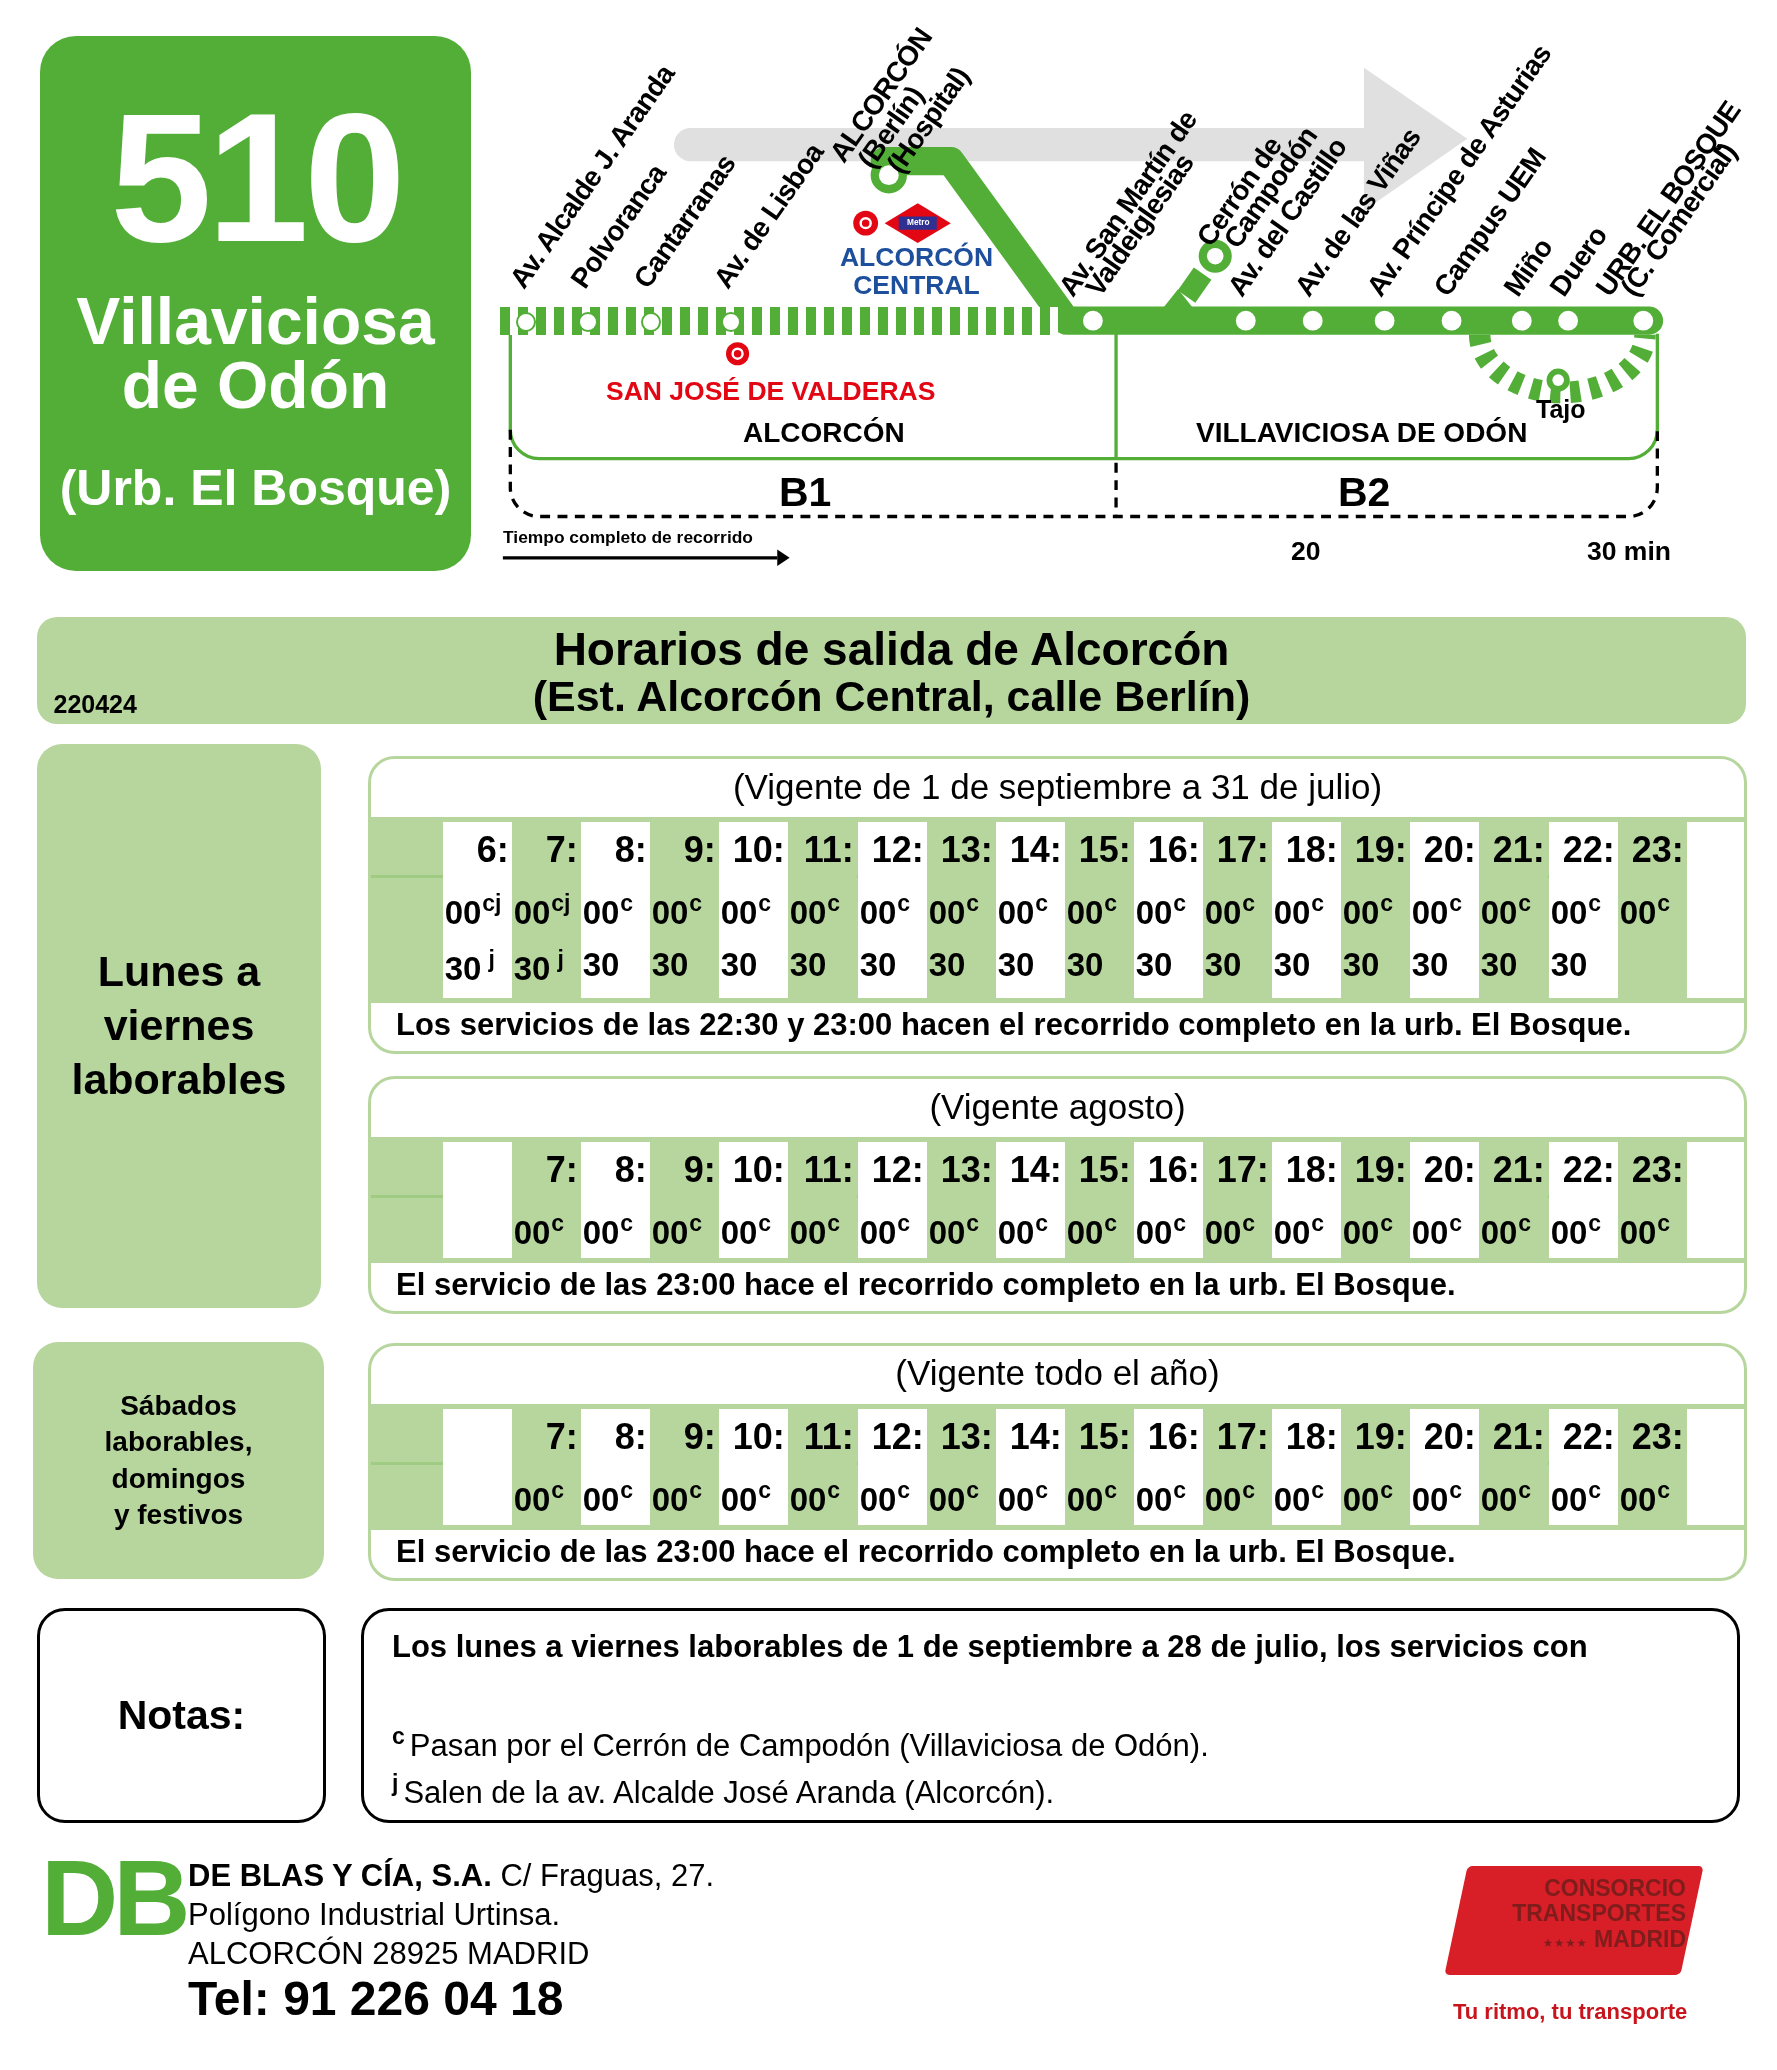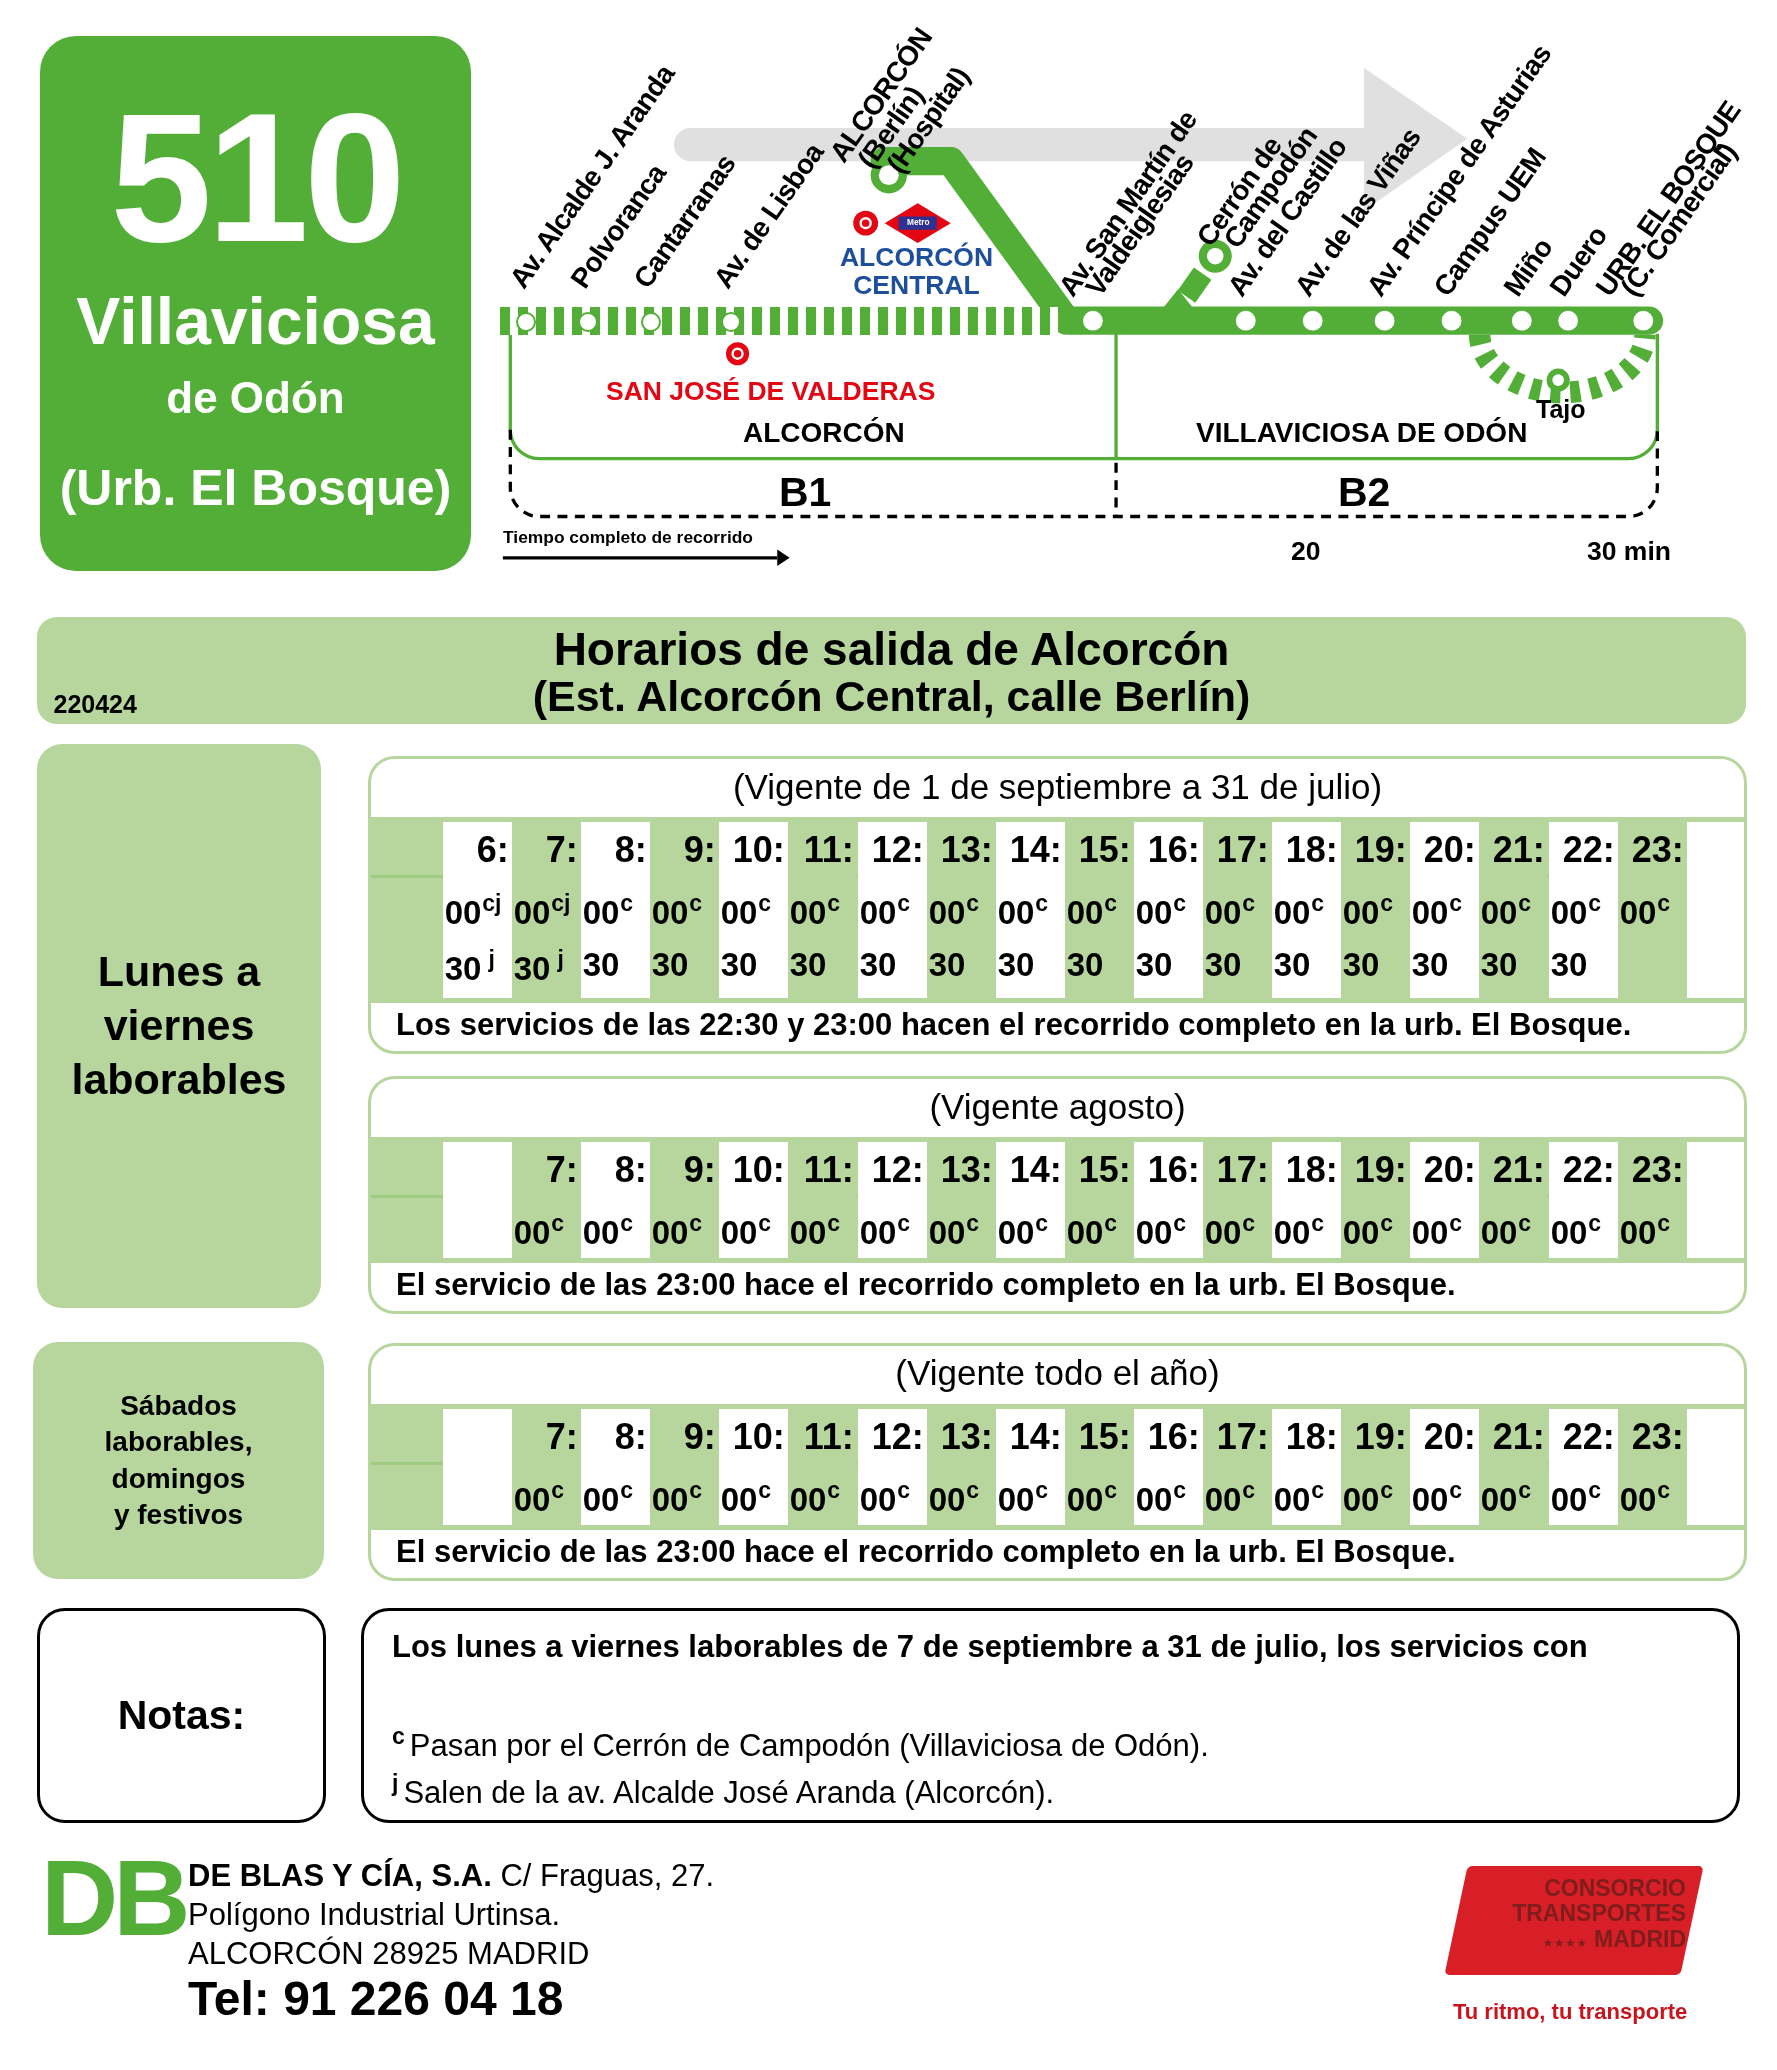--- a/index.html
+++ b/index.html
@@ -4,21 +4,21 @@
 <style>
   * { box-sizing: border-box; margin: 0; padding: 0; }
   body { width: 1777px; height: 2071px; background: #ffffff; position: relative; overflow: hidden;
          font-family: "Liberation Sans", "DejaVu Sans", sans-serif; color: #000; }
   .abs { position: absolute; }
 
   
   #route-badge { left: 40px; top: 36px; width: 431px; height: 535px; background: #52ae37; border-radius: 36px; color: #fff; text-align: center; }
   #route-number { position: absolute; left: 0; right: 0; top: 50px; font-size: 183px; font-weight: bold; line-height: 1; letter-spacing: -5px; }
   #route-dest1 { position: absolute; left: 0; right: 0; top: 252px; font-size: 66px; font-weight: bold; line-height: 1; }
-  #route-dest2 { position: absolute; left: 0; right: 0; top: 340px; font-size: 44px; font-weight: bold; line-height: 1; }
+  #route-dest2 { position: absolute; left: 0; right: 0; top: 316px; font-size: 66px; font-weight: bold; line-height: 1; }
   #route-dest3 { position: absolute; left: 0; right: 0; top: 427px; font-size: 50px; font-weight: bold; line-height: 1; }
 
   
   #map { left: 488px; top: 0; width: 1190px; height: 595px; }
   .stop-label { position: absolute; transform-origin: 0 100%; transform: rotate(-55deg); white-space: nowrap; font-weight: bold; font-size: 28px; line-height: 1.0; letter-spacing: -0.8px; }
   .map-text { position: absolute; white-space: nowrap; font-weight: bold; }
 
   
   #header-band { left: 37px; top: 617px; width: 1709px; height: 107px; background: #b7d69e; border-radius: 20px; }
   #header-title1 { position: absolute; left: 0; right: 0; top: 5px; text-align: center; font-size: 46px; font-weight: bold; }
@@ -434,21 +434,21 @@
         <div class="hour" style="top: 6.6px;">23:</div>
         <div class="min" style="top: 68px;">00<sup>c</sup></div>
       </div>
       <div class="col w" style="left: 1316px; width: 66px; top: 5px; bottom: 5px;"></div>
     </div>
   <div class="block-note" style="top:188px;">El servicio de las 23:00 hace el recorrido completo en la urb. El Bosque.</div>
 </div>
 
 <div id="notes-label" class="abs">Notas:</div>
 <div id="notes-box" class="abs">
-  <div class="note-line b" style="top:18px;">Los lunes a viernes laborables de 7 de septiembre a 31 de julio, los servicios con</div>
+  <div class="note-line b" style="top:18px;">Los lunes a viernes laborables de 1 de septiembre a 28 de julio, los servicios con</div>
   <div class="note-line" style="top:112px;"><sup>c</sup><span>Pasan por el Cerrón de Campodón (Villaviciosa de Odón).</span></div>
   <div class="note-line" style="top:159px;"><sup>j</sup><span>Salen de la av. Alcalde José Aranda (Alcorcón).</span></div>
 </div>
 
 <div id="db-logo" class="abs">DB</div>
 <div class="company-line" style="top:1858px;"><b>DE BLAS Y CÍA, S.A.</b> <span>C/ Fraguas, 27.</span></div>
 <div class="company-line" style="top:1897px;">Polígono Industrial Urtinsa.</div>
 <div class="company-line" style="top:1936px;">ALCORCÓN 28925 MADRID</div>
 <div id="company-phone" class="abs"><span>Tel:</span> <span>91 226 04 18</span></div>
 

